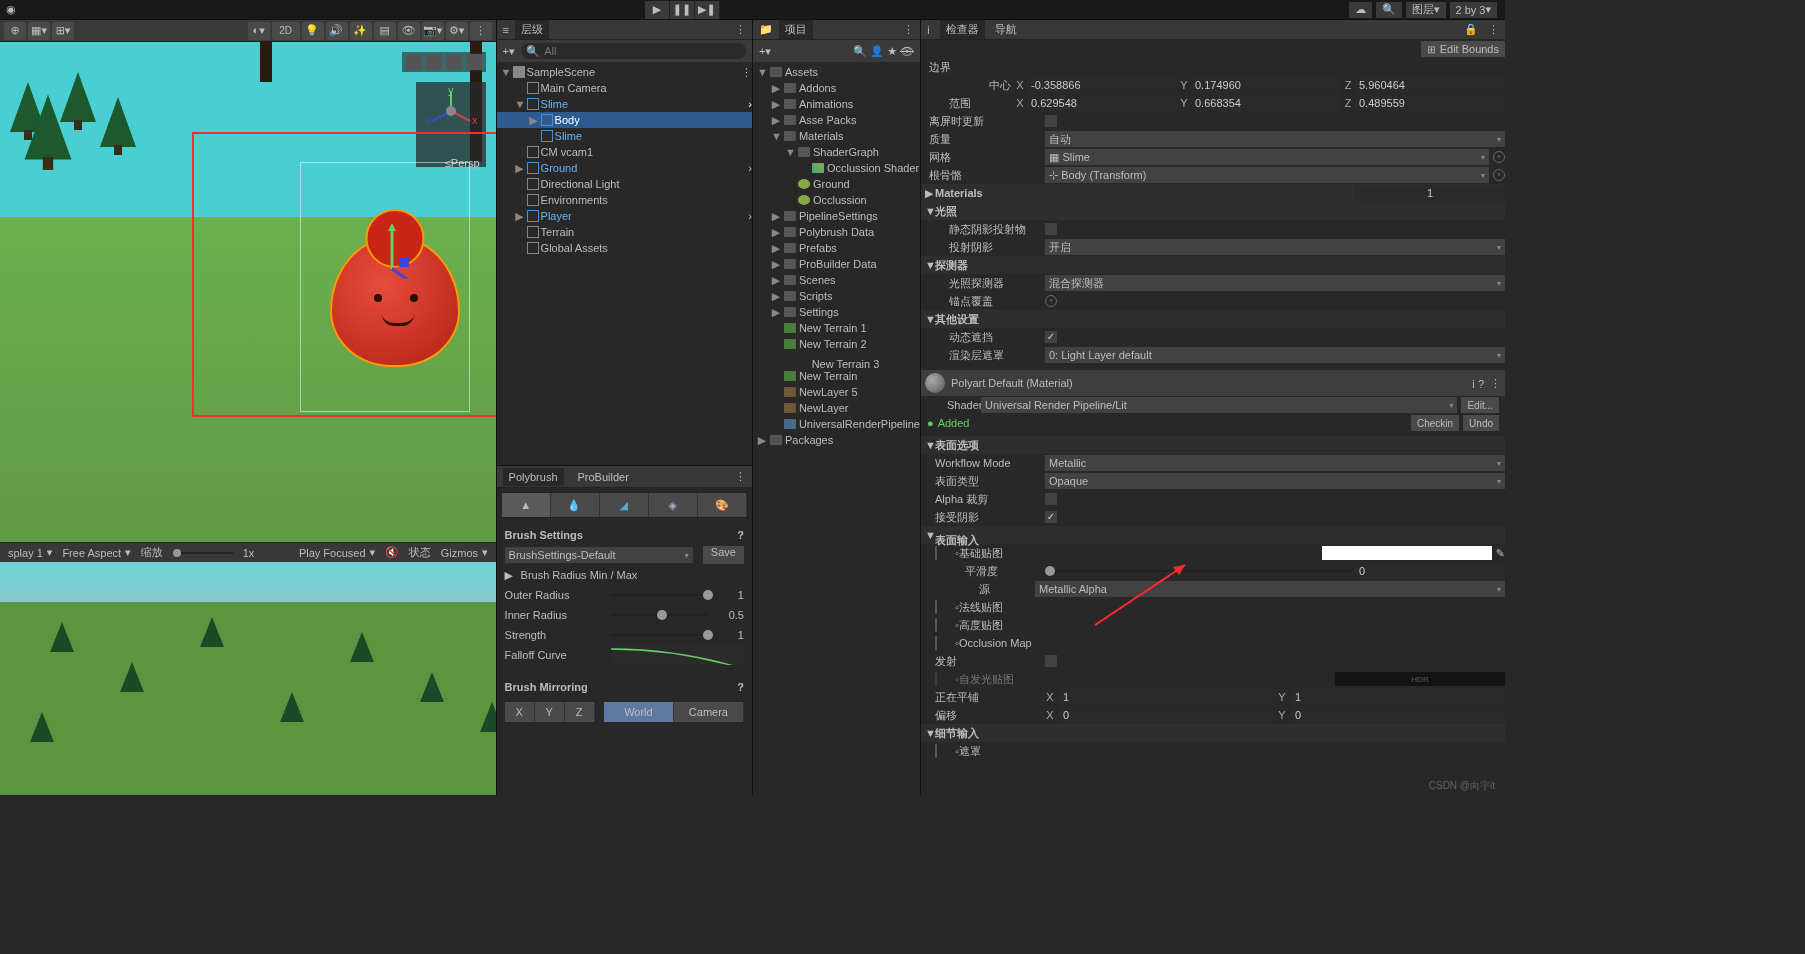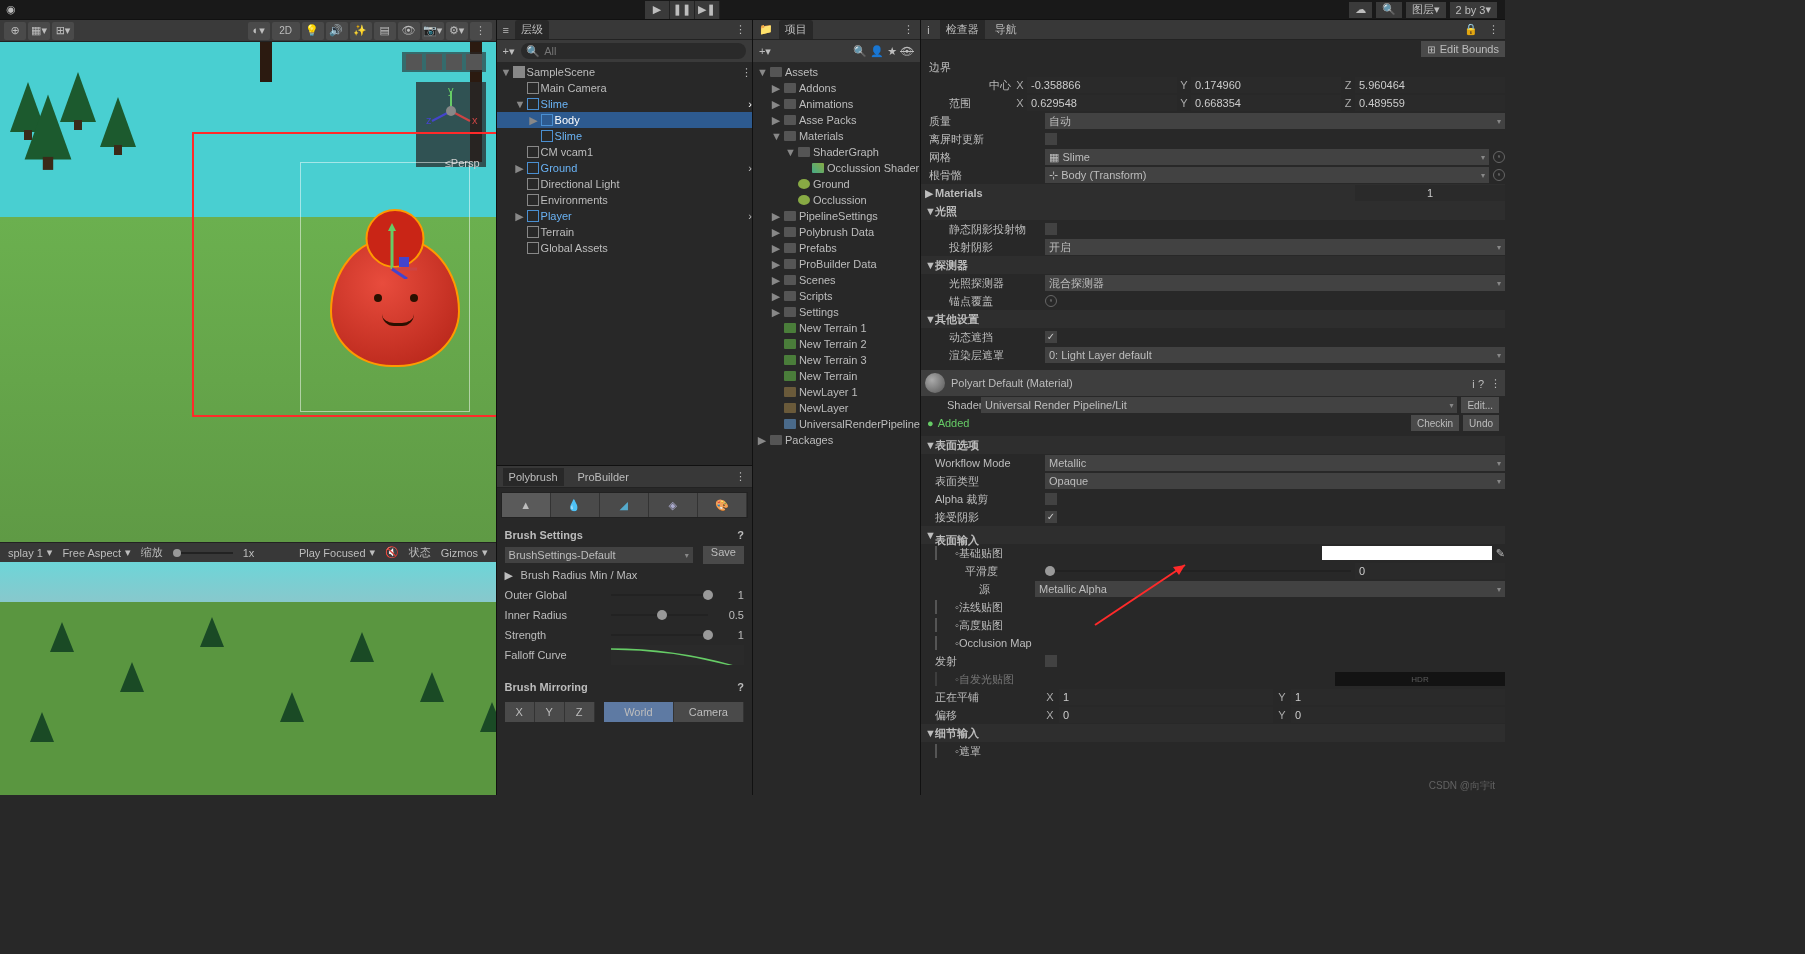--- a/index.html
+++ b/index.html
@@ -347,21 +347,21 @@
           <div class="dropdown" style="flex:1;">
               <span>BrushSettings-Default</span>
             </div>
           <div class="savebtn">Save</div>
         </div>
         <div class="pb-row">
             <span style="width:10px;">▶</span>
             <span>Brush Radius Min / Max</span>
           </div>
         <div class="pb-row">
-            <label>Outer Global</label>
+            <label>Outer Radius</label>
             <div class="pb-slider">
               <div class="h" style="left:95%;"></div>
             </div>
             <span class="pb-val">1</span>
           </div>
         <div class="pb-row">
             <label>Inner Radius</label>
             <div class="pb-slider">
               <div class="h" style="left:48%;"></div>
             </div>
@@ -499,34 +499,34 @@
       <div class="proj-row" style="padding-left:18px;">
           <span class="fold2"></span>
           <span class="ficon" style="background:#4a7d3a;"></span>
           <span>New Terrain 1</span>
         </div>
       <div class="proj-row" style="padding-left:18px;">
           <span class="fold2"></span>
           <span class="ficon" style="background:#4a7d3a;"></span>
           <span>New Terrain 2</span>
         </div>
-      <div class="proj-row" style="padding-left:18px;">
+      <div class="proj-row" style="padding-left:18px;flex-direction:column;">
           <span class="fold2"></span>
           <span class="ficon" style="background:#4a7d3a;"></span>
           <span>New Terrain 3</span>
         </div>
       <div class="proj-row" style="padding-left:18px;">
           <span class="fold2"></span>
           <span class="ficon" style="background:#4a7d3a;"></span>
           <span>New Terrain</span>
         </div>
       <div class="proj-row" style="padding-left:18px;">
           <span class="fold2"></span>
           <span class="ficon" style="background:#6a5a3a;"></span>
-          <span>NewLayer 1</span>
+          <span>NewLayer 5</span>
         </div>
       <div class="proj-row" style="padding-left:18px;">
           <span class="fold2"></span>
           <span class="ficon" style="background:#6a5a3a;"></span>
           <span>NewLayer</span>
         </div>
       <div class="proj-row" style="padding-left:18px;">
           <span class="fold2"></span>
           <span class="ficon" style="background:#4a6a8a;"></span>
           <span>UniversalRenderPipeline</span>
@@ -572,28 +572,28 @@
         <div class="val">
             <span class="xyz">X</span>
             <input class="numfield" value="0.629548" style="">
             <span class="xyz">Y</span>
             <input class="numfield" value="0.668354" style="">
             <span class="xyz">Z</span>
             <input class="numfield" value="0.489559" style="">
           </div>
       </div>
       <div class="insp-row">
-          <span class="lbl" style="padding-left:8px;">质量</span>
-          <div class="dropdown">
-            <span>自动</span>
-          </div>
-        </div>
-      <div class="insp-row">
           <span class="lbl" style="padding-left:8px;">离屏时更新</span>
           <div class="checkbox"></div>
+        </div>
+      <div class="insp-row">
+          <span class="lbl" style="padding-left:8px;">质量</span>
+          <div class="dropdown">
+            <span>自动</span>
+          </div>
         </div>
       <div class="insp-row">
           <span class="lbl" style="padding-left:8px;">网格</span>
           <div class="dropdown">
             <span>▦ <span>Slime</span></span>
           </div>
           <span class="circbtn"></span>
         </div>
       <div class="insp-row">
           <span class="lbl" style="padding-left:8px;">根骨骼</span>

